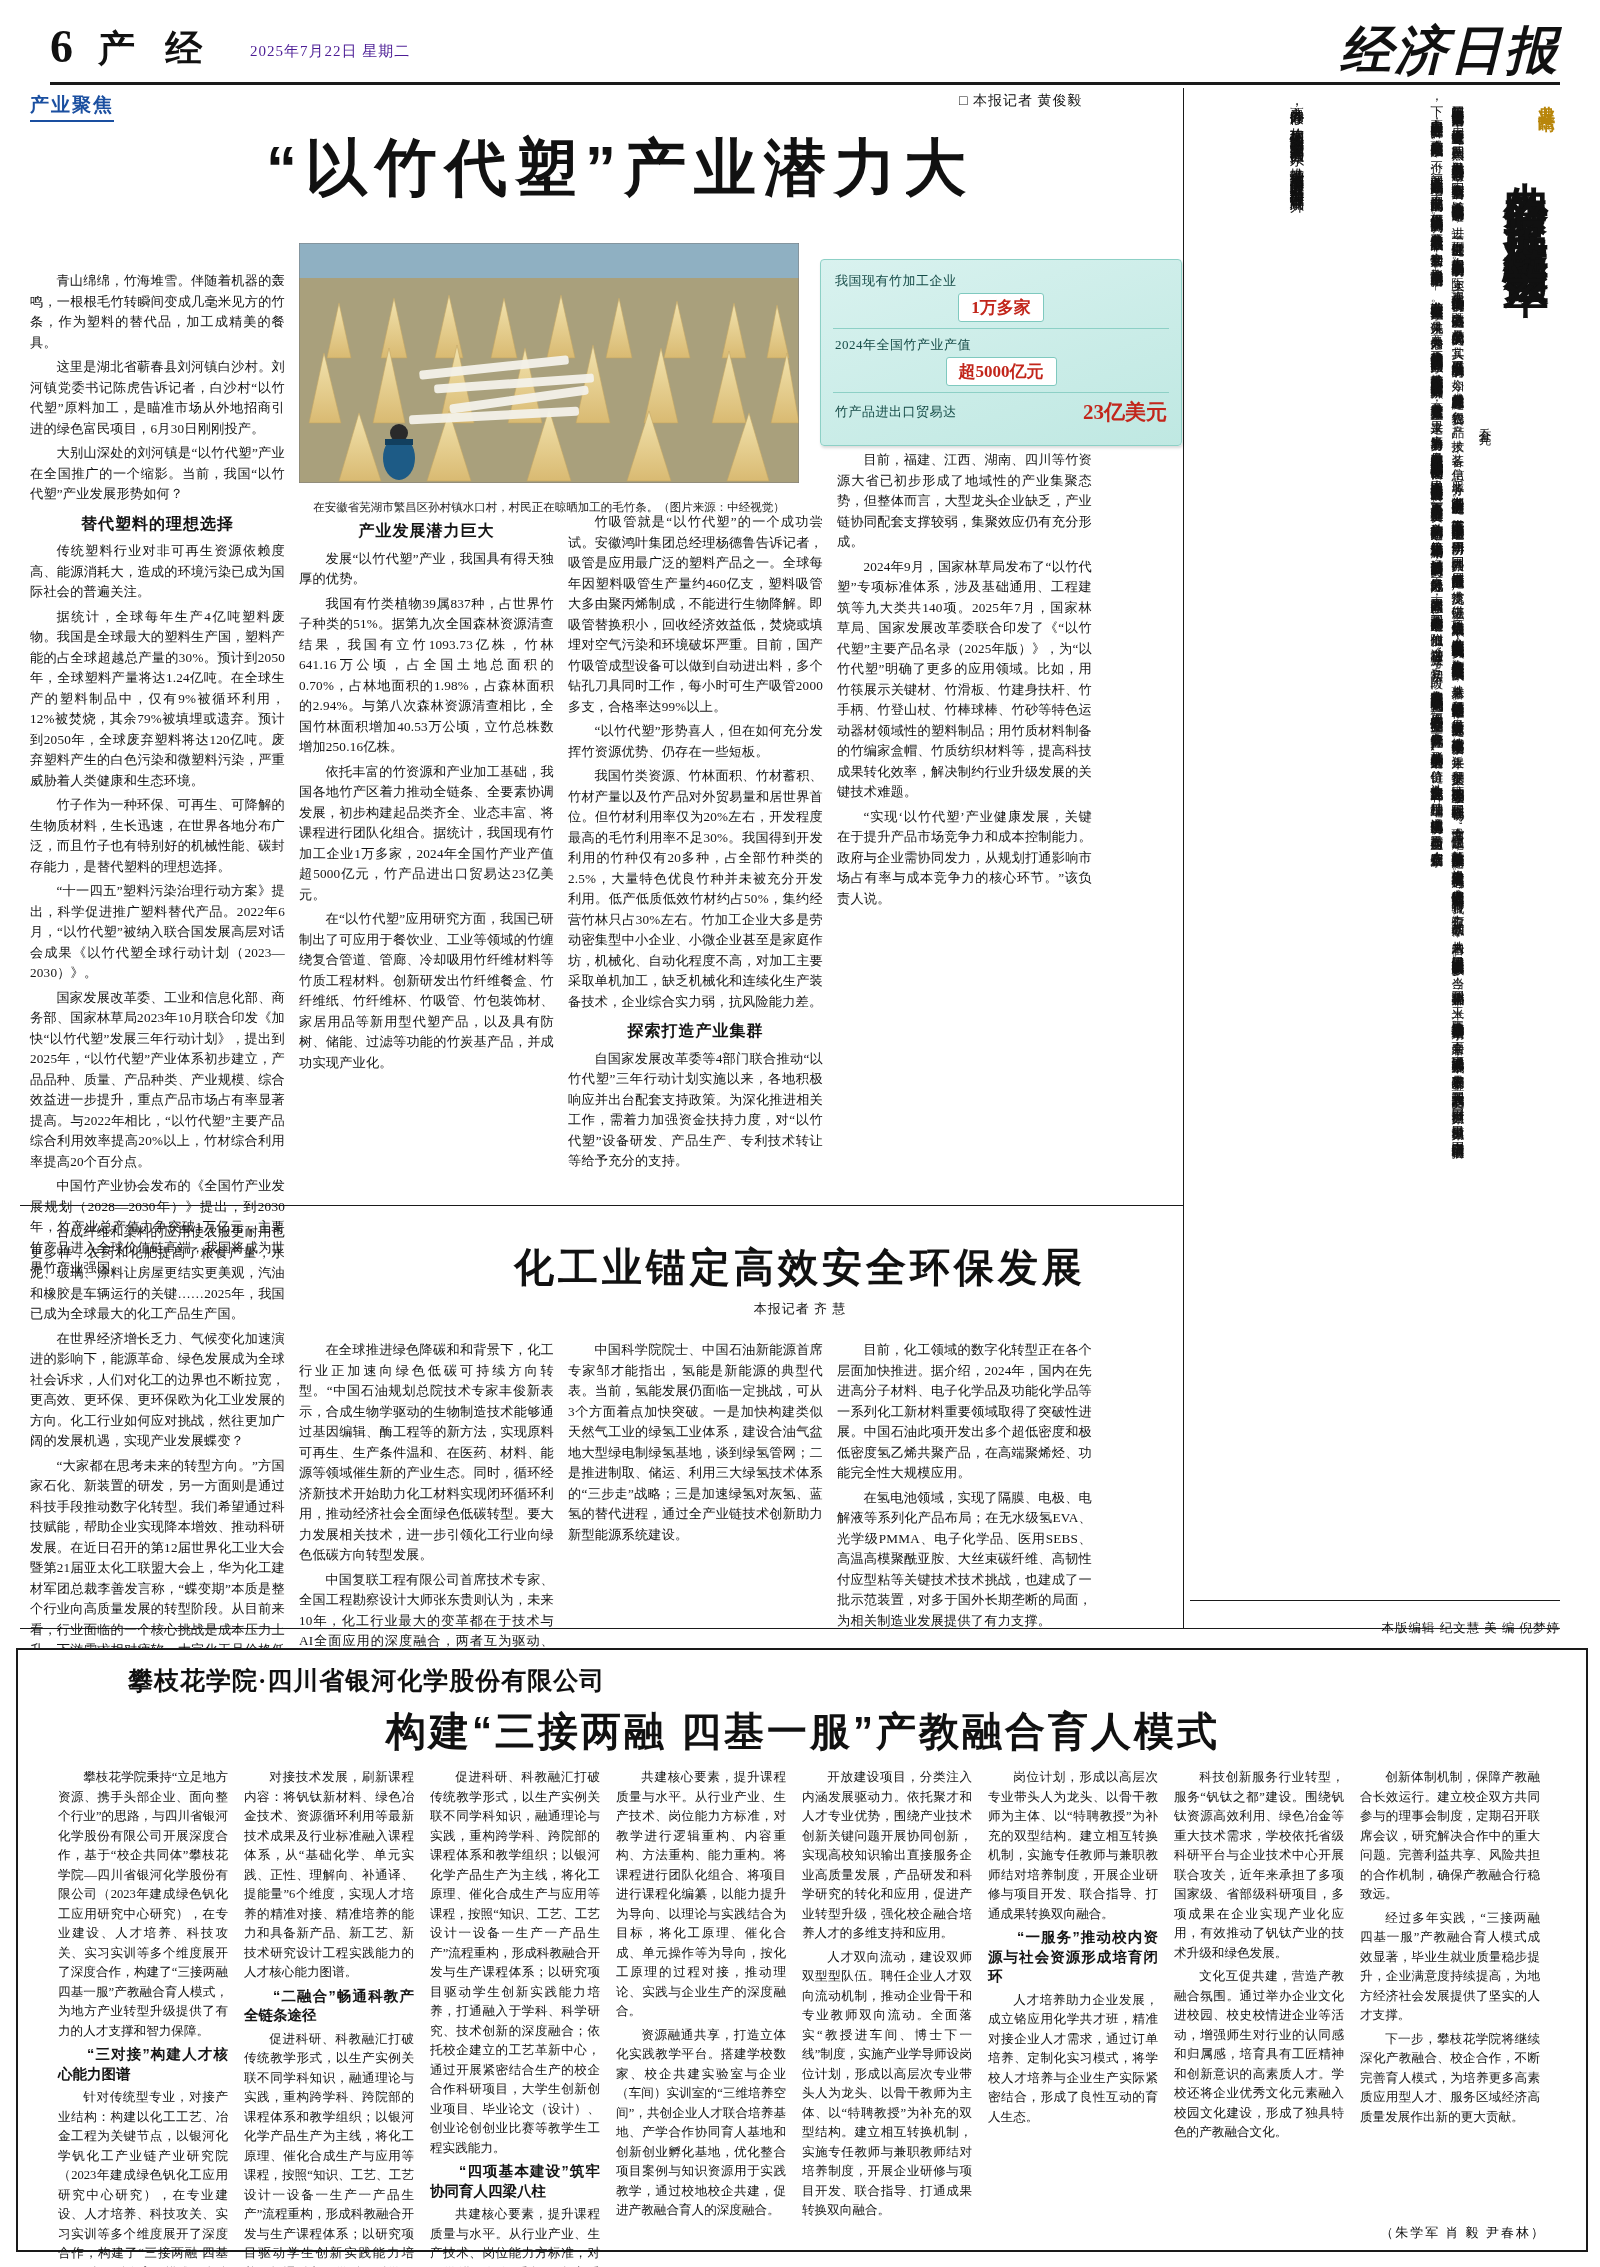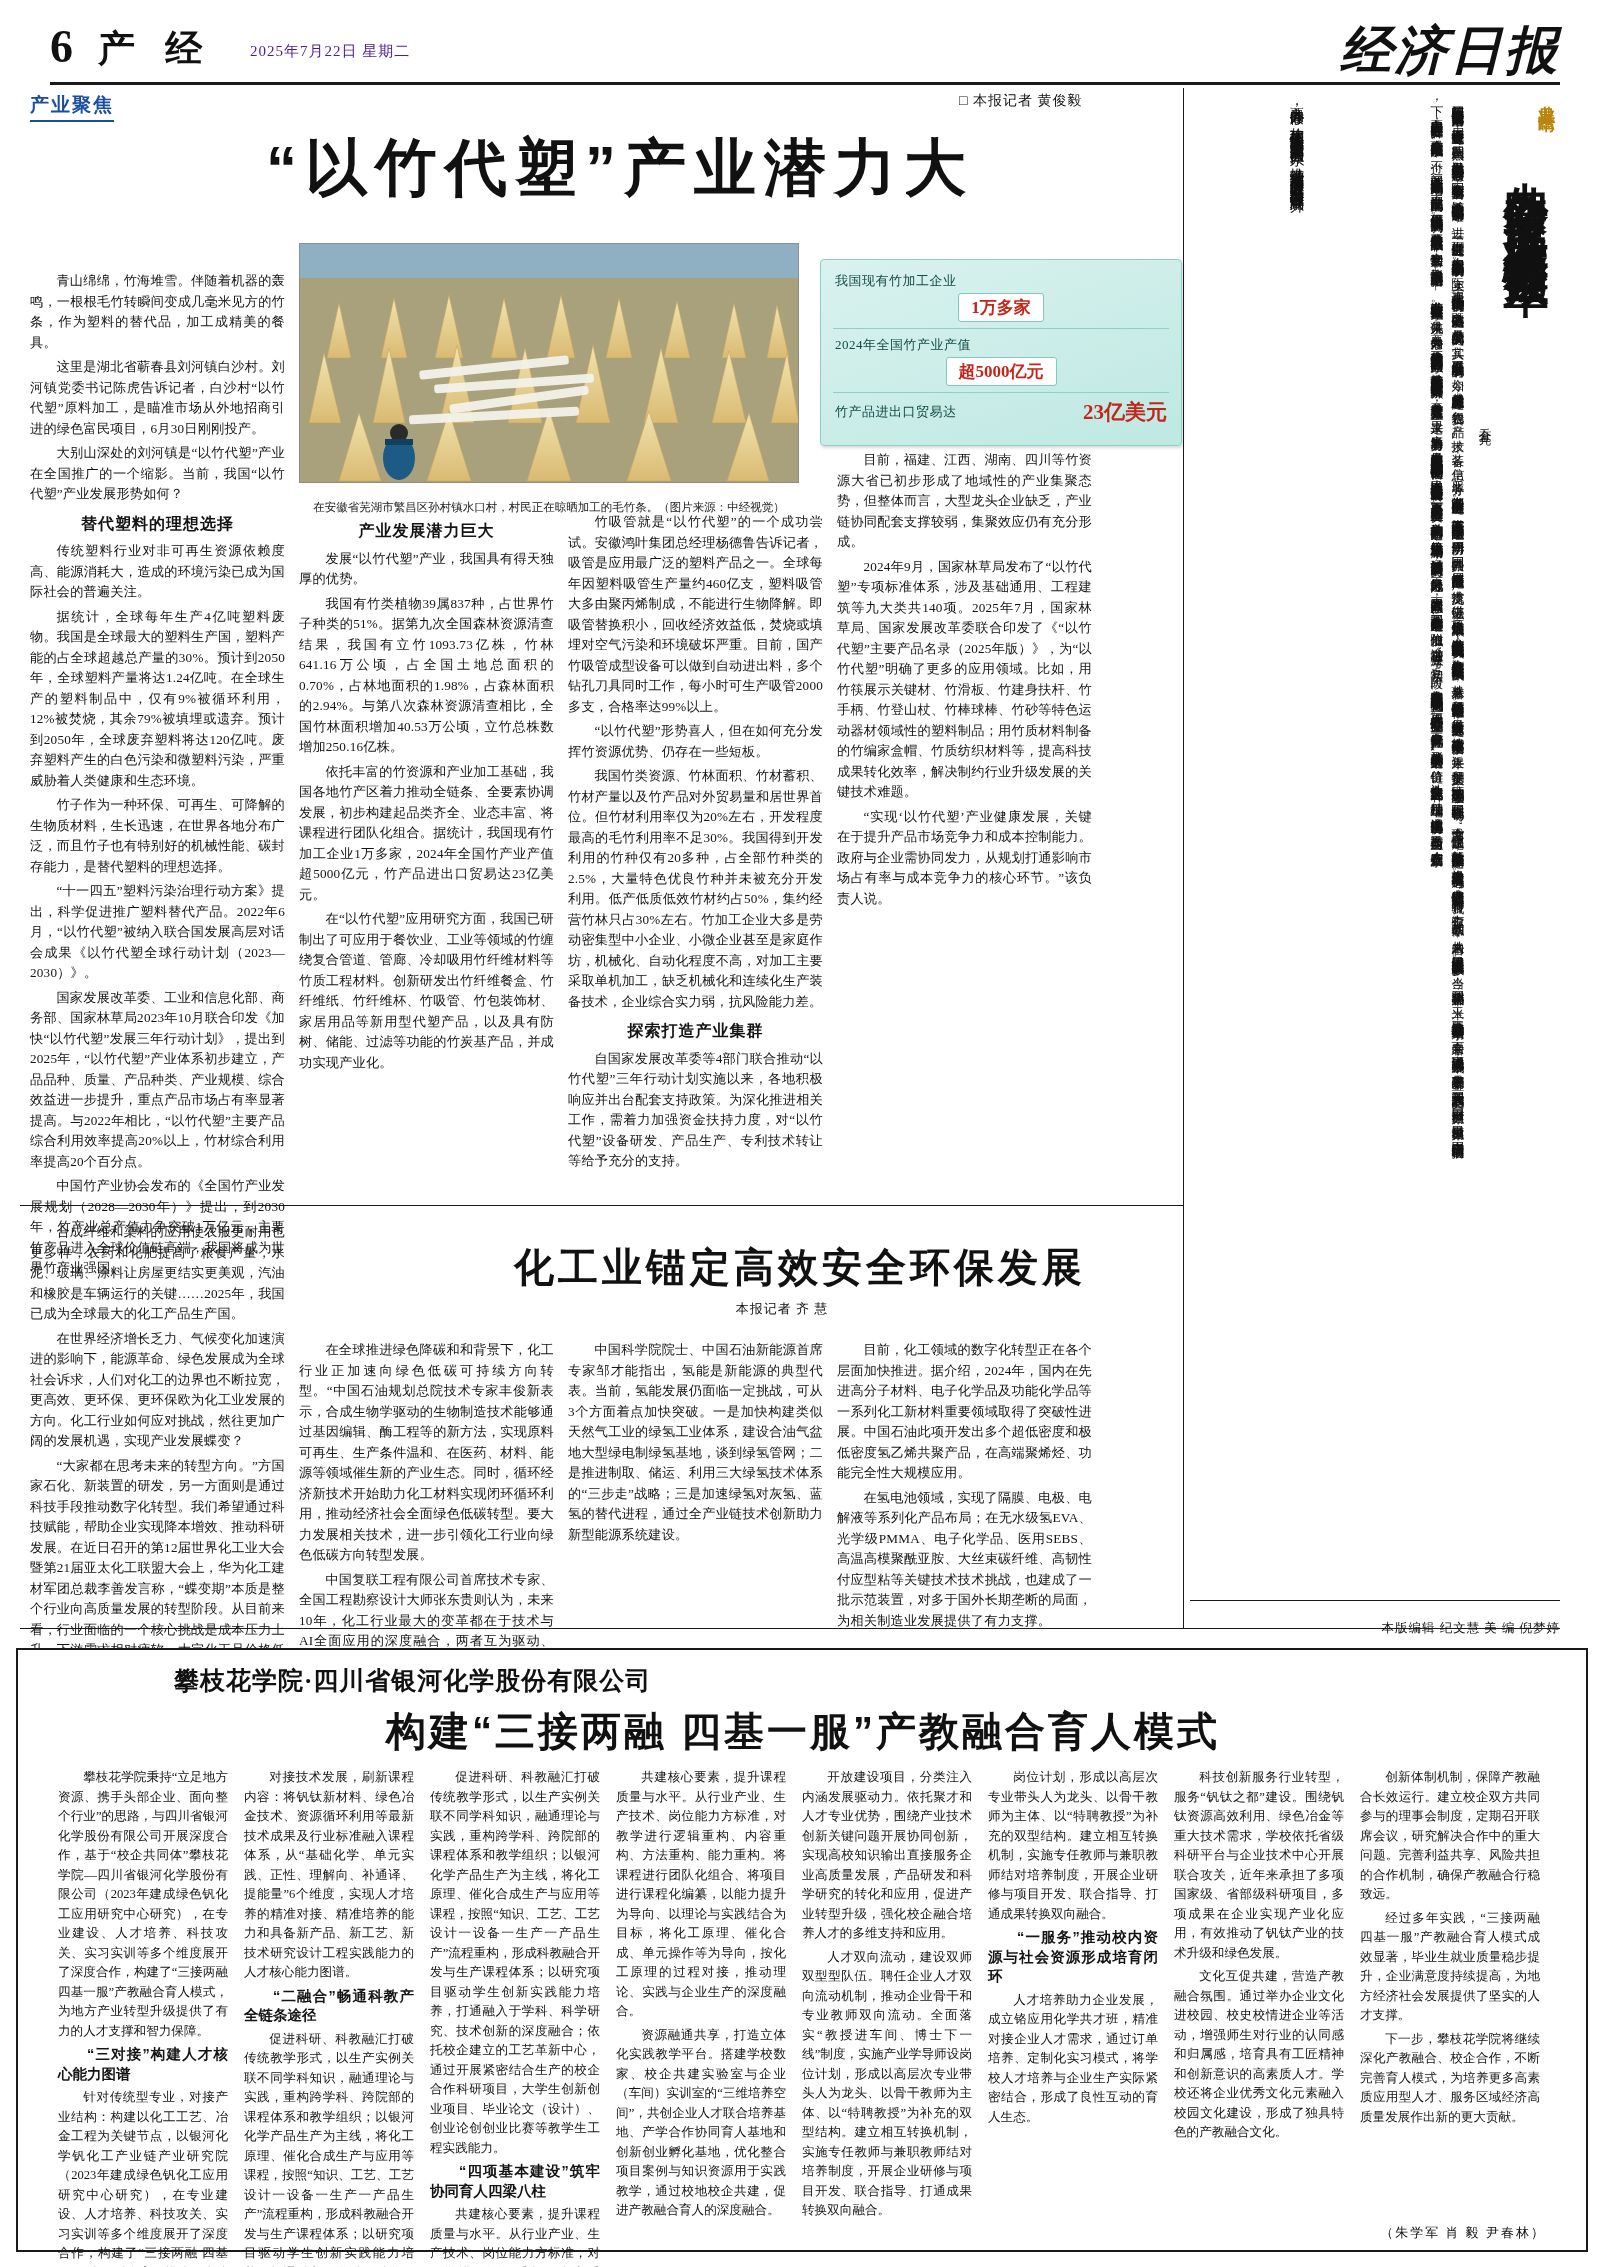--- a/index.html
+++ b/index.html
@@ -139,40 +139,39 @@
     font-size:12.5px;letter-spacing:2px;
   }
 
   
   .headline-2{
     position:absolute;left:430px;top:1240px;width:740px;
     text-align:center;font-size:40px;font-weight:bold;letter-spacing:4px;
     font-family:"Liberation Sans", sans-serif;
   }
   .byline-2{
-    position:absolute;left:412px;top:1300px;width:740px;
+    position:absolute;left:430px;top:1300px;width:740px;
     text-align:center;font-size:13px;letter-spacing:1px;
   }
 
   .editor-line{
     position:absolute;left:1190px;top:1620px;width:370px;
     font-size:12.5px;letter-spacing:1px;text-align:right;
   }
 
   
   .adbox{
     position:absolute;left:16px;top:1648px;width:1568px;height:600px;
     border:2px solid #1a1a1a;
     background:#fff;
   }
   .ad-org{
     position:absolute;left:110px;top:14px;
     font-size:25px;font-weight:bold;letter-spacing:1px;
     font-family:Liberation Serif, serif;
-    margin-left:46px;
   }
   .ad-head{
     position:absolute;left:60px;top:54px;width:1450px;
     text-align:center;font-size:40px;font-weight:bold;letter-spacing:3px;
     font-family:"Liberation Sans", sans-serif;
   }
   .ad-sign{
     position:absolute;right:40px;bottom:8px;
     font-size:13px;letter-spacing:2px;
   }

